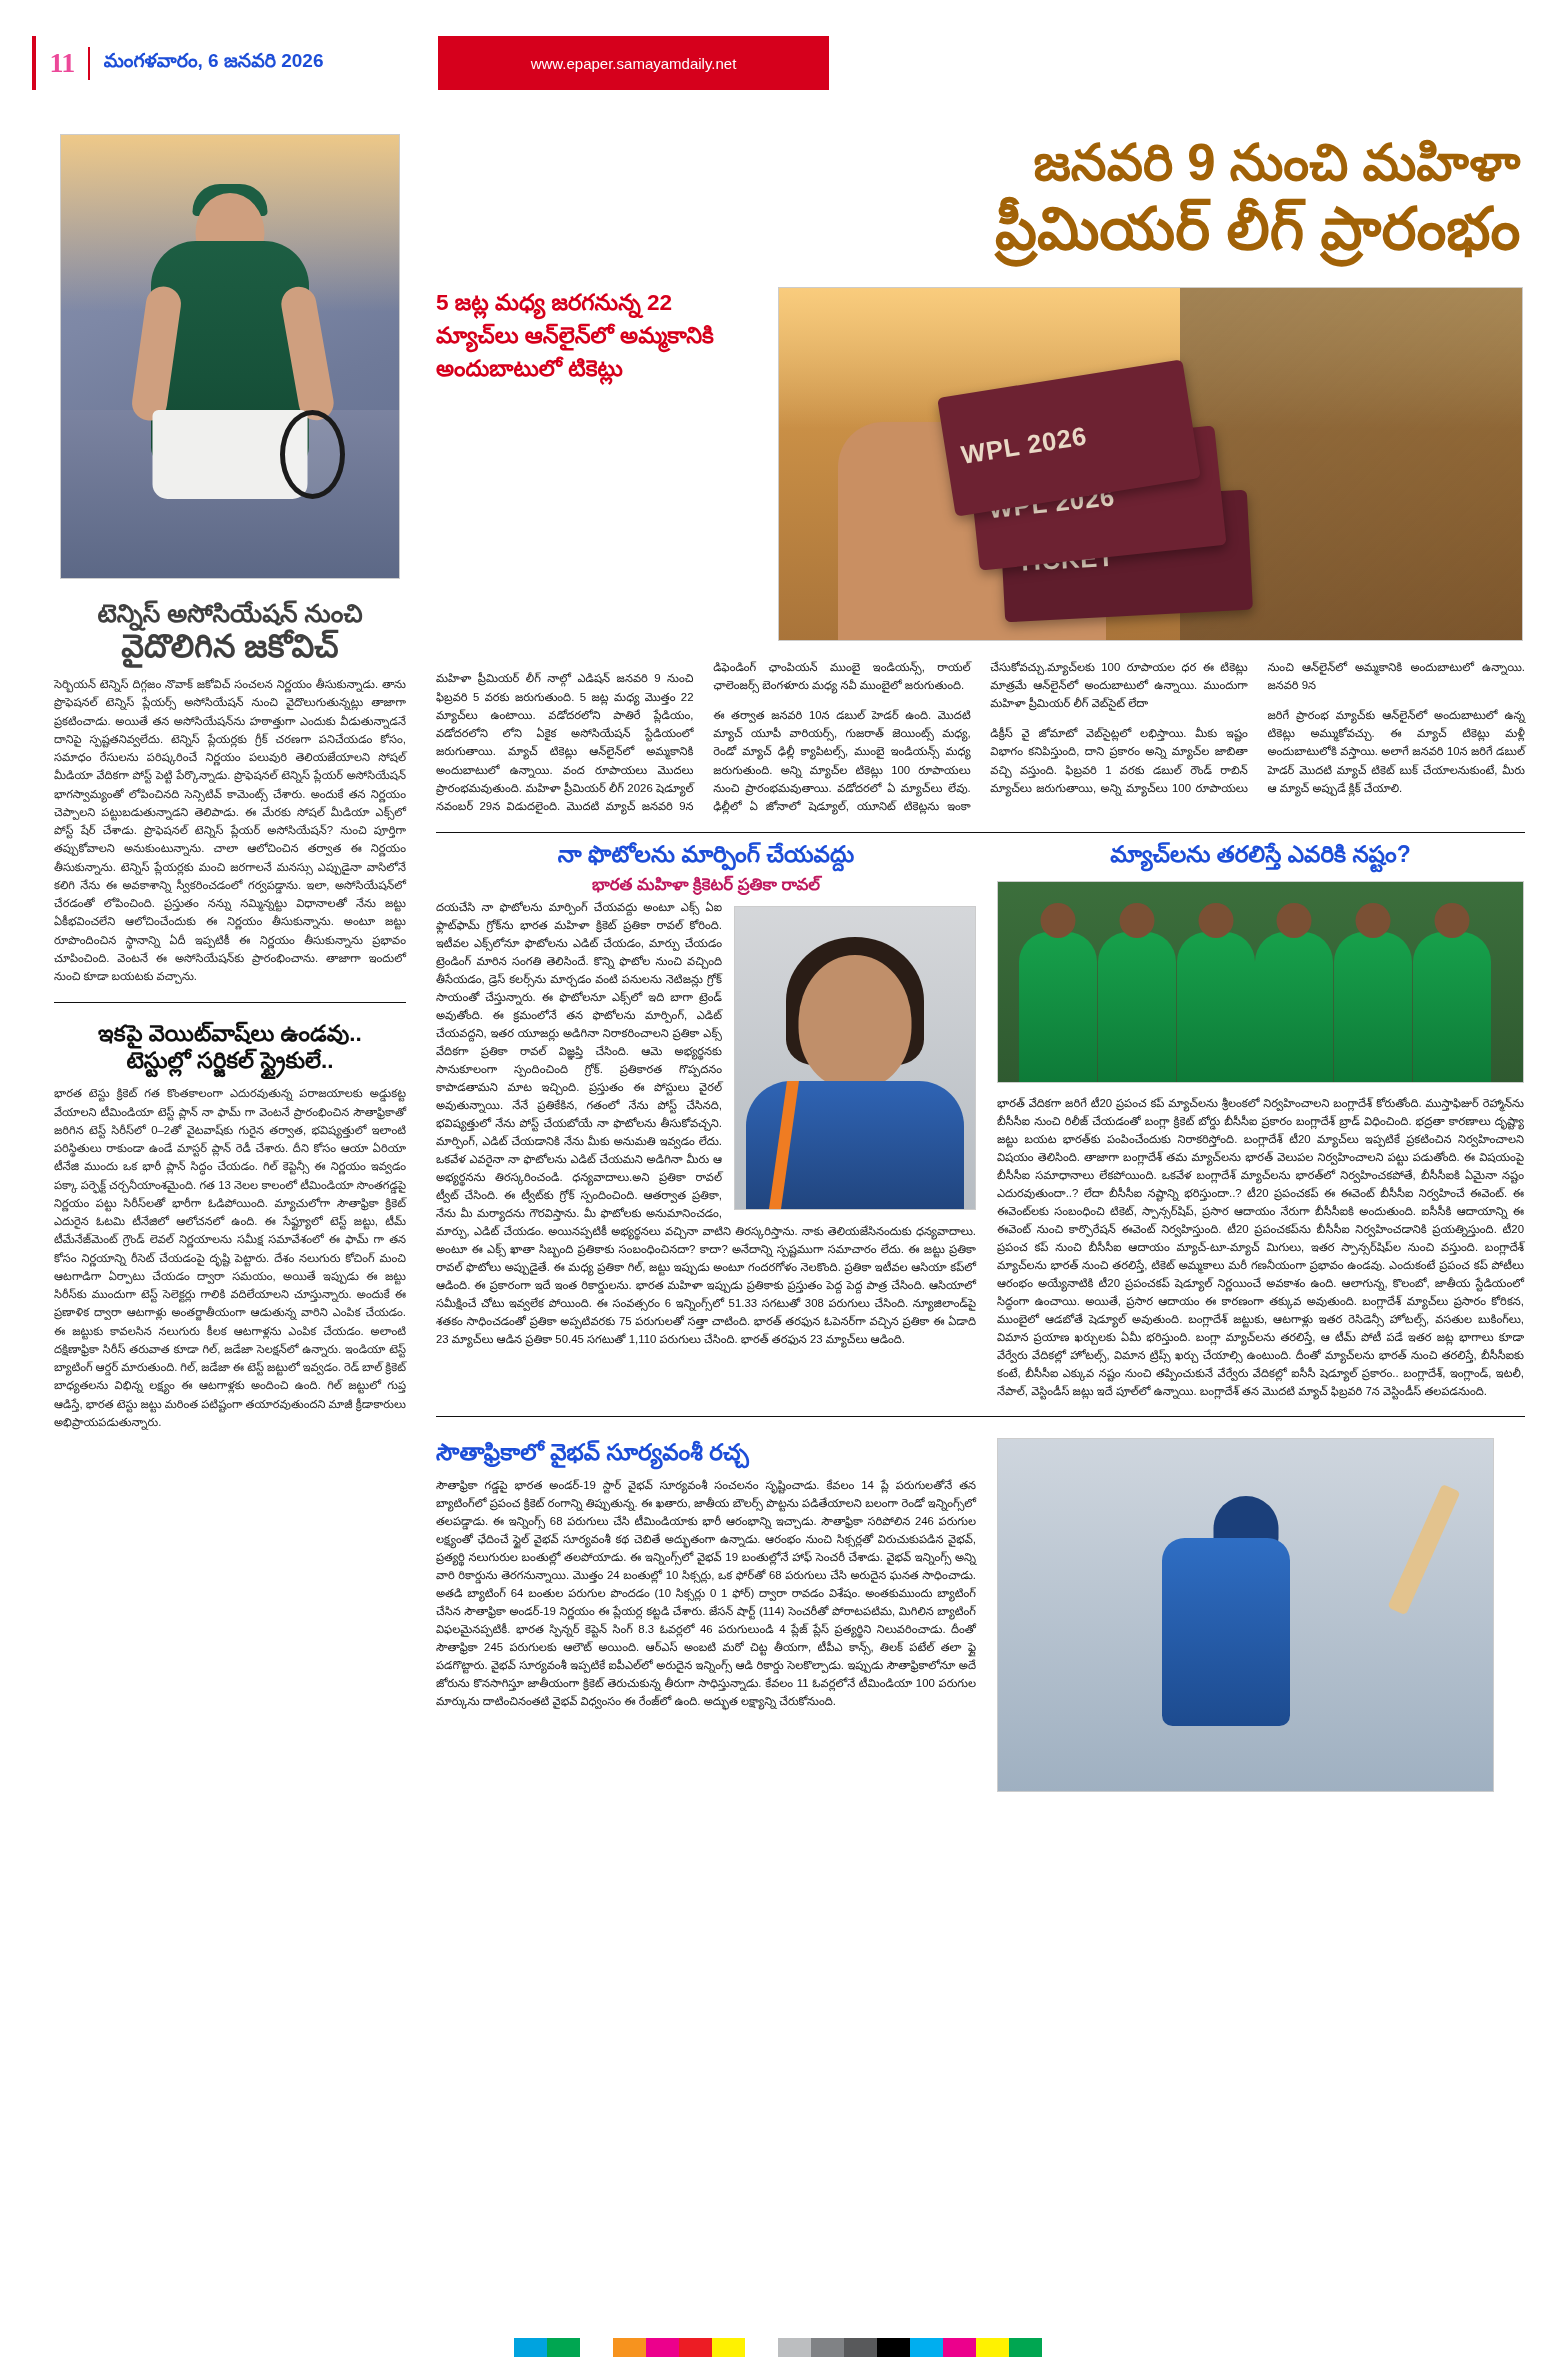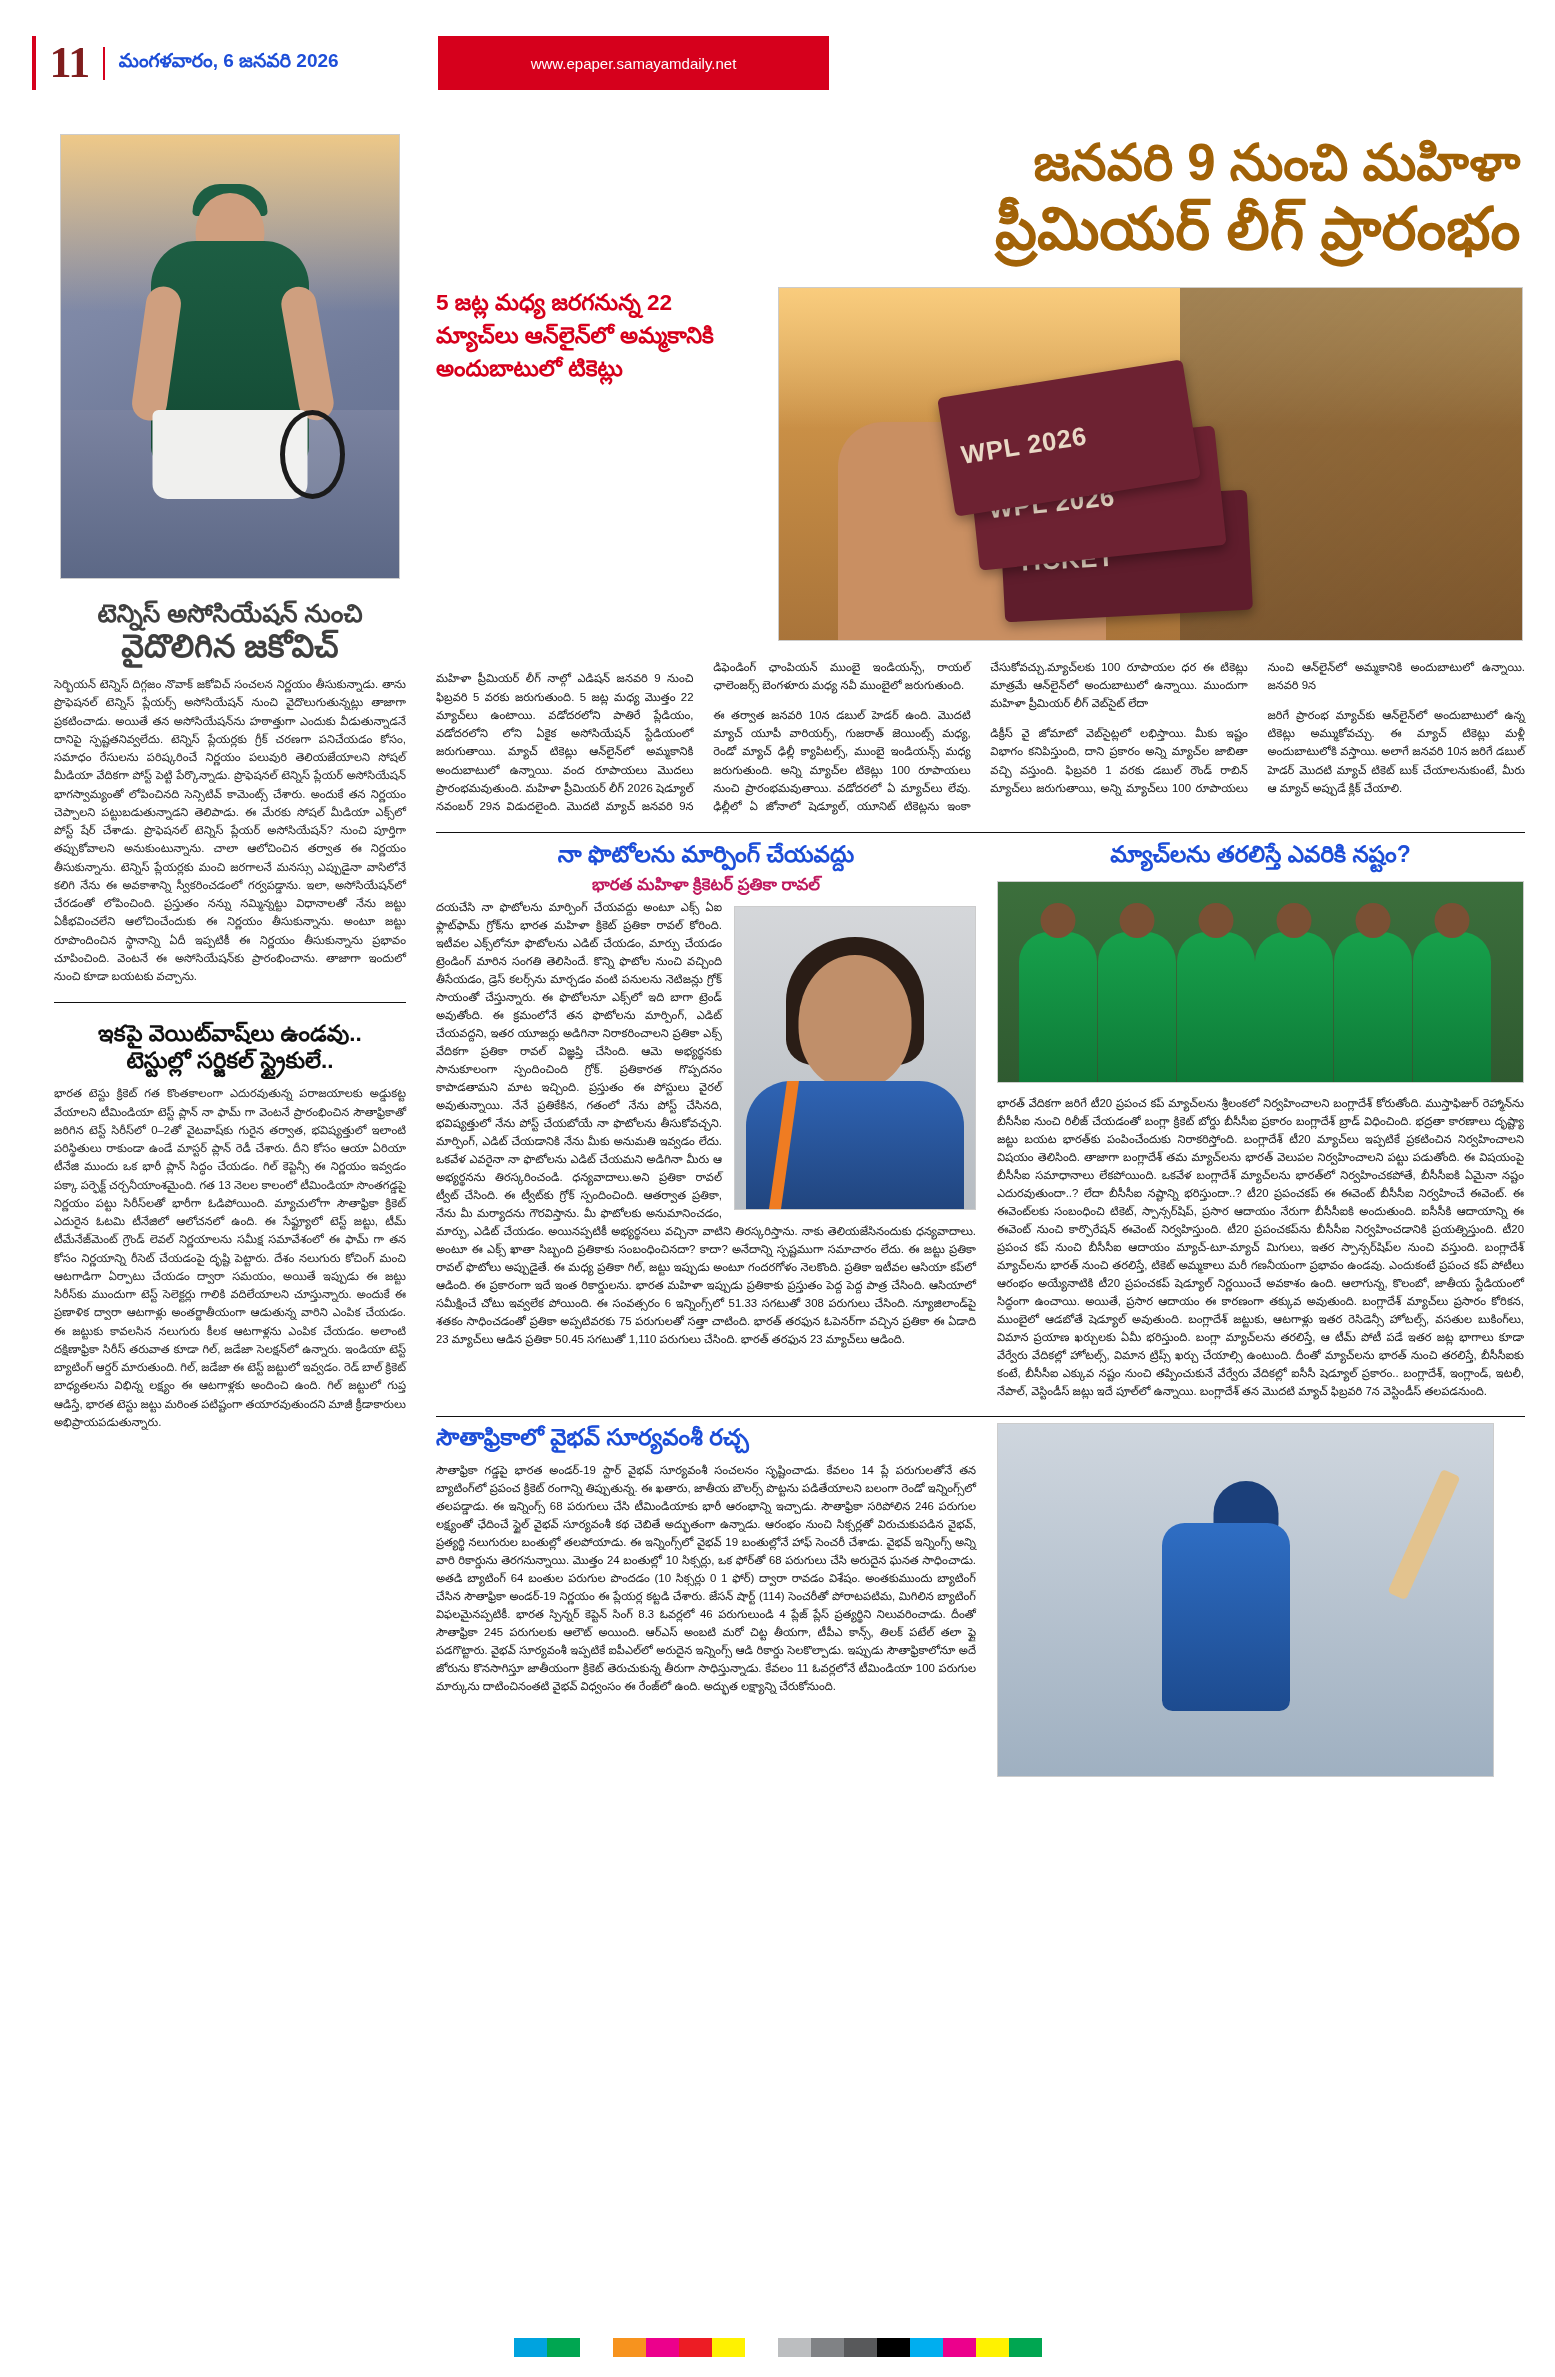--- a/index.html
+++ b/index.html
@@ -30,23 +30,23 @@
   }
   .mh-left {
     background: #ffffff;
     display: flex;
     align-items: center;
     padding-left: 13.5px;
     width: 406px;
     border-left: 4.5px solid #d6001c;
   }
   .mh-page-num {
-    color: #7f1d1d;
-    font-weight: bold;
-    font-size: 44px;
+    color: #ec4899;
+    font-weight: bold;
+    font-size: 28px;
     line-height: 1;
     letter-spacing: -0.8px;
     font-family: "Liberation Serif", serif;
   }
   .mh-divider {
     width: 2.3px; height: 33px; background: #d6001c; margin: 0 13.5px;
   }
   .mh-date {
     color: #1d4ed8;
     font-size: 19px;
@@ -281,21 +281,21 @@
   .team-photo .p {
     position:absolute; bottom:0; width:78px; height:150px;
     background: linear-gradient(180deg,#17a14b,#0e7a38); border-radius: 30px 30px 0 0;
   }
   .team-photo .p .hd {
     position:absolute; left:50%; top:-29px; transform:translateX(-50%);
     width:35px; height:35px; border-radius:50%; background:#7a5034;
   }
 
   
-  .bottom-wrap { display:flex; gap:21px; margin-top: 6px; }
+  .bottom-wrap { display:flex; gap:21px; margin-top: 21px; }
   .bot-left { width: 540px; }
   .bot-right { width: 527px; }
 
   .vaibhav-photo {
     float:right;
     width: 248px; height: 354px;
     margin-left: 12px;
     border:0.8px solid #ccc;
     background: linear-gradient(180deg,#cfd6de 0%, #9fb0c1 100%);
     position:relative; overflow:hidden;

